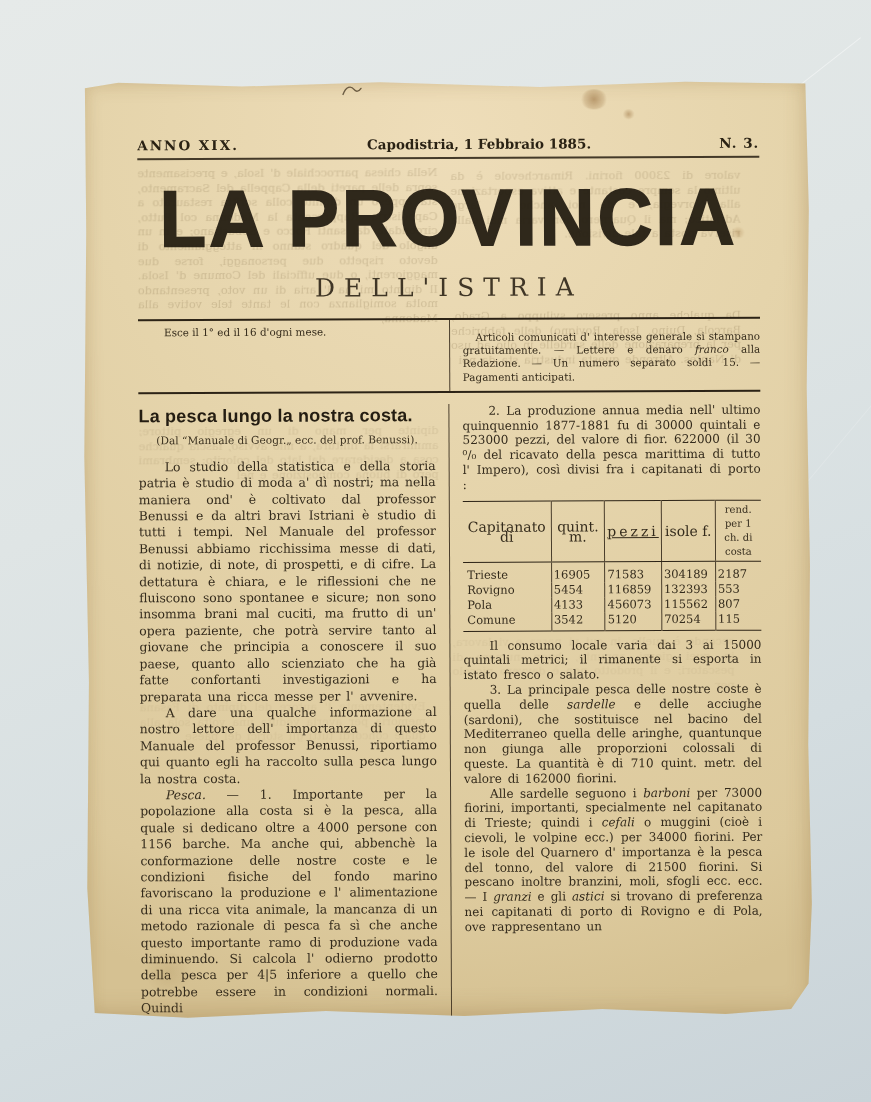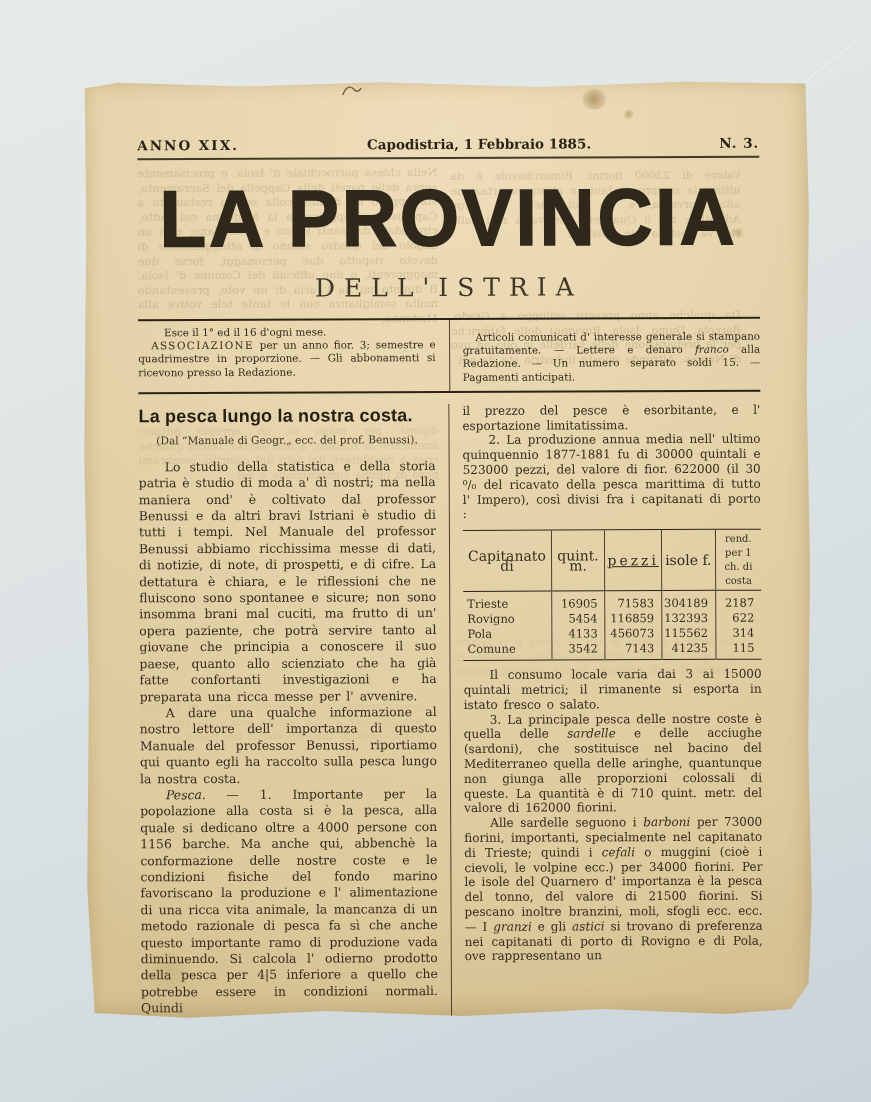--- a/index.html
+++ b/index.html
@@ -84,21 +84,21 @@
 
   table.catch{width:100%;border-collapse:collapse;margin:8px 0 7px;
     border-top:1.5px solid #2c2316;border-bottom:1.5px solid #2c2316;
     font-size:11.5px;color:#342b1c;}
   .catch th{font-weight:normal;font-size:14px;line-height:10px;border-bottom:1px solid #2c2316;
     padding:3px 2px;text-align:center;}
   .catch th,.catch td{border-left:1px solid #4a3e2c;}
   .catch th:first-child,.catch td:first-child{border-left:none;}
   .catch th:nth-child(3){letter-spacing:3px;text-decoration:underline;}
   .catch th:last-child{font-size:10px;line-height:14px;white-space:pre-line;padding:2px 1px;}
-  .catch td{padding:0 7px 0 2px;text-align:right;line-height:15px;}
+  .catch td{padding:0 7px 0 2px;text-align:left;line-height:15px;}
   .catch td:first-child{text-align:left;padding-left:4px;margin-left:48px;}
   .catch tbody tr:first-child td{padding-top:5px;}
   .catch tbody tr:last-child td{padding-bottom:3px;}
 </style>
 </head>
 <body>
 
 <div class="stage">
   <div class="scratch s1"></div>
   <div class="scratch s2"></div>
@@ -132,40 +132,38 @@
         <span class="issue-no">N. 3.</span>
       </div>
       <div class="rule-thick"></div>
 
       <h1 class="masthead">LA PROVINCIA</h1>
       <div class="masthead-sub">DELL'ISTRIA</div>
 
       <div class="info">
         <div class="info-left">
           <p class="i1">Esce il 1° ed il 16 d'ogni mese.</p>
-          <p class="i2"><span class="sp-seg">ASSOCIAZIONE</span><span> per un anno fior. 3; semestre e quadrimestre in proporzione. — Gli abbonamenti si ricevono presso la Redazione.</span></p>
         </div>
         <div class="info-right">
           <p class="i2"><span>Articoli comunicati d' interesse generale si stampano gratuitamente. — Lettere e denaro </span><span class="it">franco</span><span> alla Redazione. — Un numero separato soldi 15. — Pagamenti anticipati.</span></p>
         </div>
       </div>
 
       <div class="columns">
         <div class="col-left">
           <h2 class="article-title">La pesca lungo la nostra costa.</h2>
           <div class="source">(Dal “Manuale di Geogr.„ ecc. del prof. Benussi).</div>
           <div>
               <p class="para"><span>Lo studio della statistica e della storia patria è studio di moda a' dì nostri; ma nella maniera ond' è coltivato dal professor Benussi e da altri bravi Istriani è studio di tutti i tempi. Nel Manuale del professor Benussi abbiamo ricchissima messe di dati, di notizie, di note, di prospetti, e di cifre. La dettatura è chiara, e le riflessioni che ne fluiscono sono spontanee e sicure; non sono insomma brani mal cuciti, ma frutto di un' opera paziente, che potrà servire tanto al giovane che principia a conoscere il suo paese, quanto allo scienziato che ha già fatte confortanti investigazioni e ha preparata una ricca messe per l' avvenire.</span></p>
               <p class="para"><span>A dare una qualche informazione al nostro lettore dell' importanza di questo Manuale del professor Benussi, riportiamo qui quanto egli ha raccolto sulla pesca lungo la nostra costa.</span></p>
               <p class="para"><span class="it">Pesca.</span><span> — 1. Importante per la popolazione alla costa si è la pesca, alla quale si dedicano oltre a 4000 persone con 1156 barche. Ma anche qui, abbenchè la conformazione delle nostre coste e le condizioni fisiche del fondo marino favoriscano la produzione e l' alimentazione di una ricca vita animale, la mancanza di un metodo razionale di pesca fa sì che anche questo importante ramo di produzione vada diminuendo. Si calcola l' odierno prodotto della pesca per 4|5 inferiore a quello che potrebbe essere in condizioni normali. Quindi</span></p>
             </div>
         </div>
         <div class="col-right">
           <div>
-              <p class="para ni"><span>il prezzo del pesce è esorbitante, e l' esportazione limitatissima.</span></p>
               <p class="para"><span>2. La produzione annua media nell' ultimo quinquennio 1877-1881 fu di 30000 quintali e 523000 pezzi, del valore di fior. 622000 (il 30 ⁰/₀ del ricavato della pesca marittima di tutto l' Impero), così divisi fra i capitanati di porto :</span></p>
             </div>
           <table class="catch">
               <thead>
                 <tr>
                   <th>Capitanato di</th>
                   <th>quint. m.</th>
                   <th>pezzi</th>
                   <th>isole f.</th>
                   <th>rend. per 1
@@ -178,34 +176,34 @@
                   <td>16905</td>
                   <td>71583</td>
                   <td>304189</td>
                   <td>2187</td>
                 </tr>
                 <tr>
                   <td>Rovigno</td>
                   <td>5454</td>
                   <td>116859</td>
                   <td>132393</td>
-                  <td>622</td>
+                  <td>553</td>
                 </tr>
                 <tr>
                   <td>Pola</td>
                   <td>4133</td>
                   <td>456073</td>
                   <td>115562</td>
-                  <td>314</td>
+                  <td>807</td>
                 </tr>
                 <tr>
                   <td>Comune</td>
                   <td>3542</td>
-                  <td>7143</td>
-                  <td>41235</td>
+                  <td>5120</td>
+                  <td>70254</td>
                   <td>115</td>
                 </tr>
               </tbody>
             </table>
           <div>
               <p class="para"><span>Il consumo locale varia dai 3 ai 15000 quintali metrici; il rimanente si esporta in istato fresco o salato.</span></p>
               <p class="para"><span>3. La principale pesca delle nostre coste è quella delle </span><span class="it">sardelle</span><span> e delle acciughe (sardoni), che sostituisce nel bacino del Mediterraneo quella delle aringhe, quantunque non giunga alle proporzioni colossali di queste. La quantità è di 710 quint. metr. del valore di 162000 fiorini.</span></p>
               <p class="para"><span>Alle sardelle seguono i </span><span class="it">barboni</span><span> per 73000 fiorini, importanti, specialmente nel capitanato di Trieste; quindi i </span><span class="it">cefali</span><span> o muggini (cioè i cievoli, le volpine ecc.) per 34000 fiorini. Per le isole del Quarnero d' importanza è la pesca del tonno, del valore di 21500 fiorini. Si pescano inoltre branzini, moli, sfogli ecc. ecc. — I </span><span class="it">granzi</span><span> e gli </span><span class="it">astici</span><span> si trovano di preferenza nei capitanati di porto di Rovigno e di Pola, ove rappresentano un</span></p>
             </div>
         </div>

